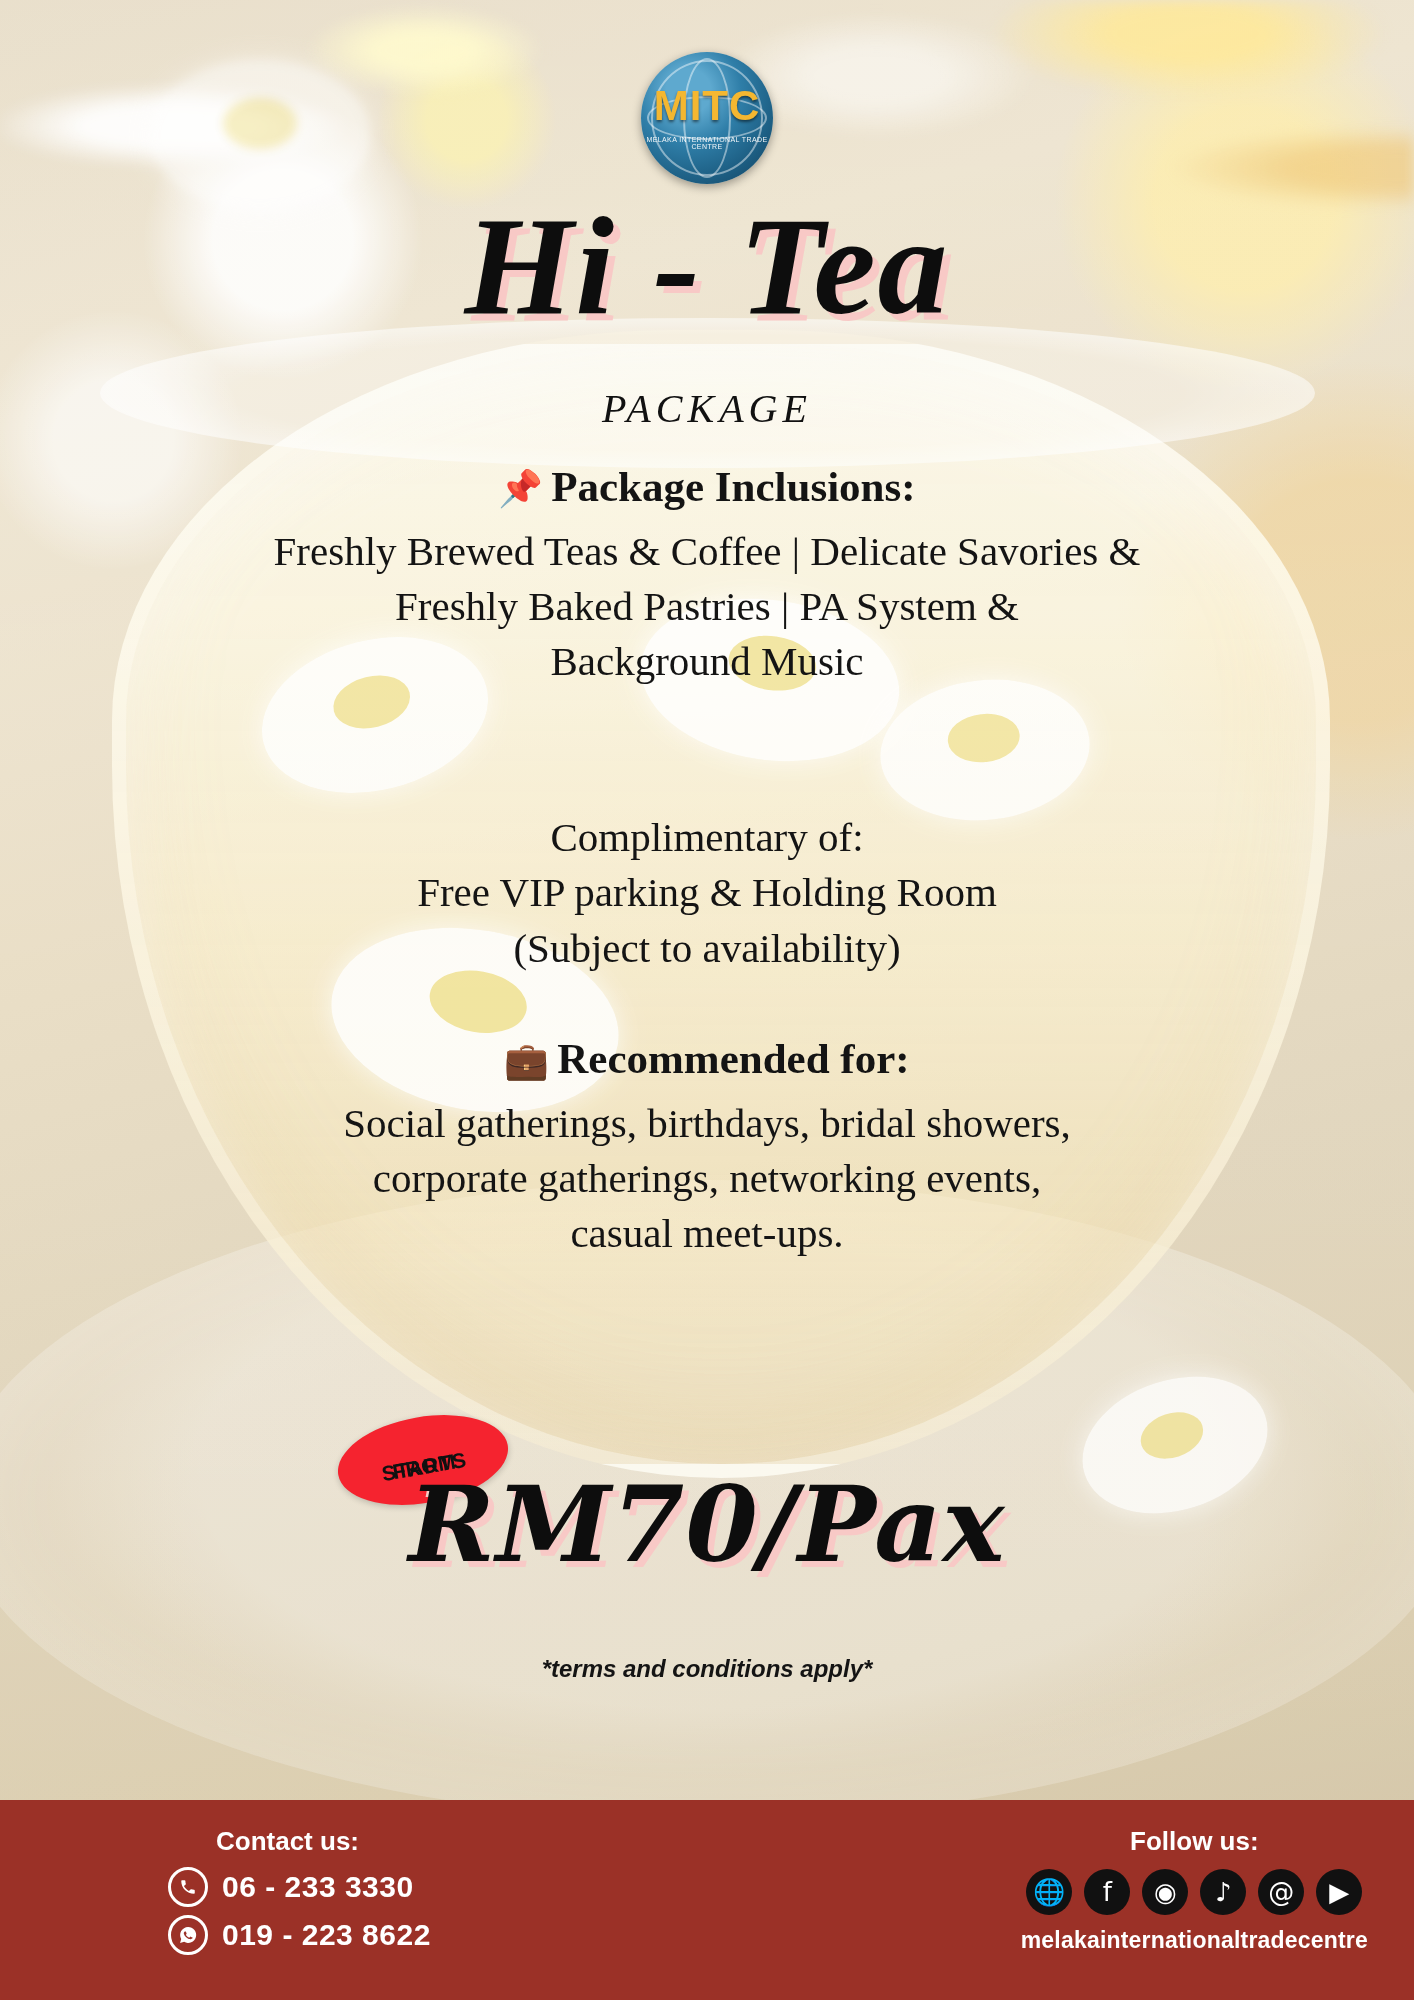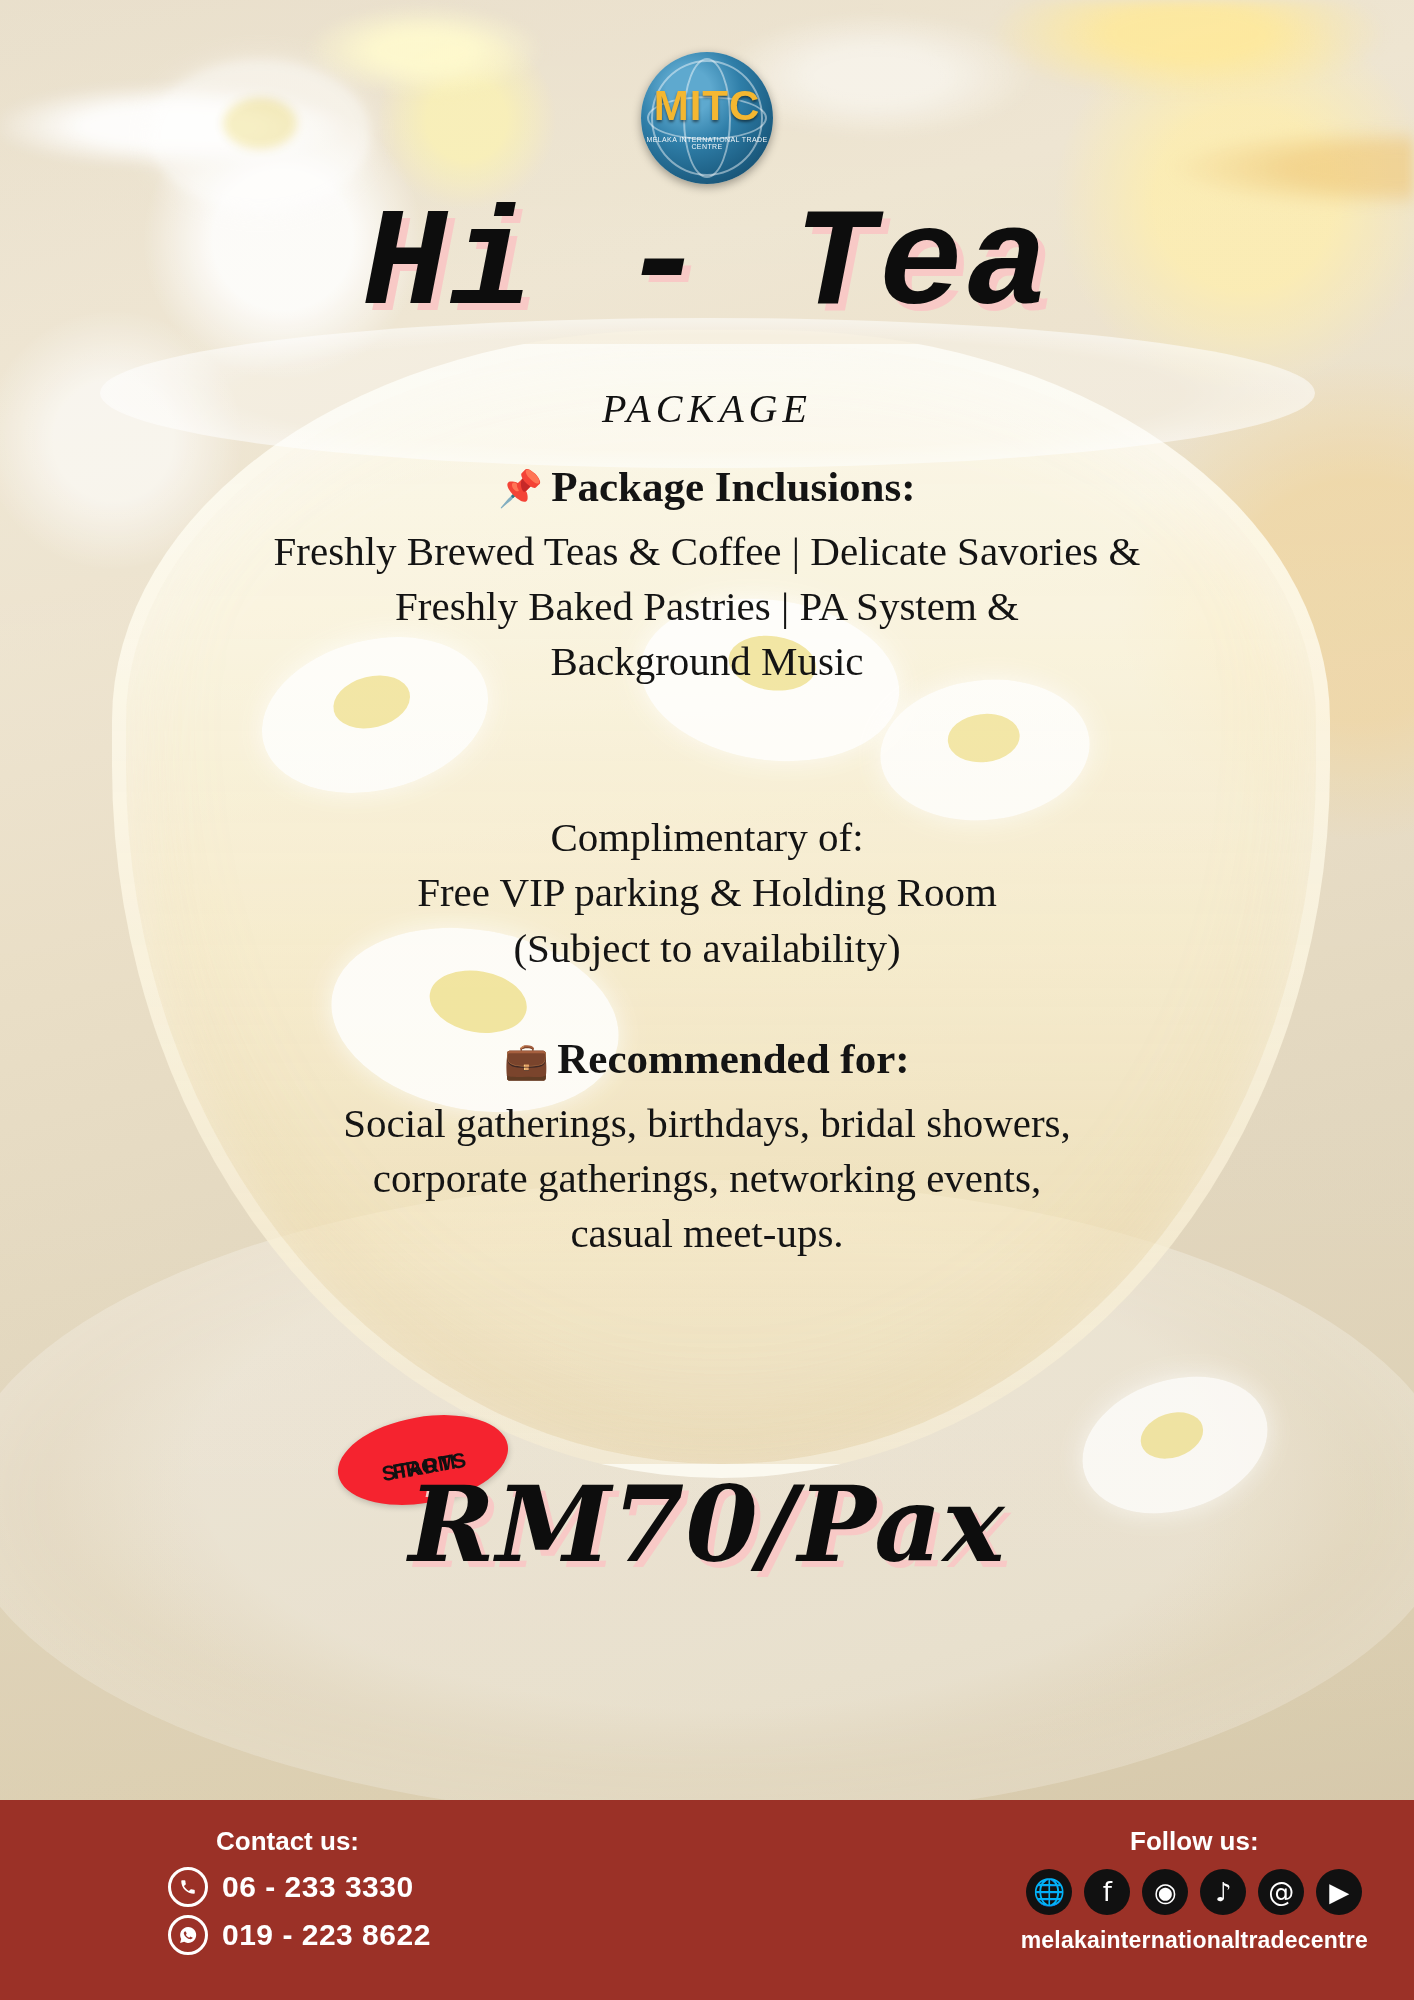--- a/index.html
+++ b/index.html
@@ -155,21 +155,21 @@
     font-size: 7px;
     letter-spacing: .4px;
     color: #ffffff;
     opacity: .95;
   }
 
   .title {
     position: absolute;
     left: 0; right: 0;
     top: 196px;
-    font-family: Liberation Mono, monospace;
+    font-family: Liberation Serif, serif;
     font-style: italic;
     font-weight: bold;
     font-size: 140px;
     line-height: 1;
     color: #0d0d0d;
     letter-spacing: 2px;
     text-shadow: 7px 7px 0 #f8c9c6;
   }
 
   .subtitle {
@@ -446,20 +446,21 @@
       <div class="line">casual meet-ups.</div>
     </div>
 
     <div class="price-wrap">
       <div class="starts-badge">
         <span><span>STARTS</span><br><span>FROM</span></span>
       </div>
       <div class="price">RM70/Pax</div>
     </div>
 
+    <div class="terms">*terms and conditions apply*</div>
   </div>
 
   <div class="footer">
 
     <div class="contact">
       <div class="contact-title">Contact us:</div>
 
       <div class="contact-row">
         <span class="ci">
           <svg width="18" height="18" viewBox="0 0 24 24">

